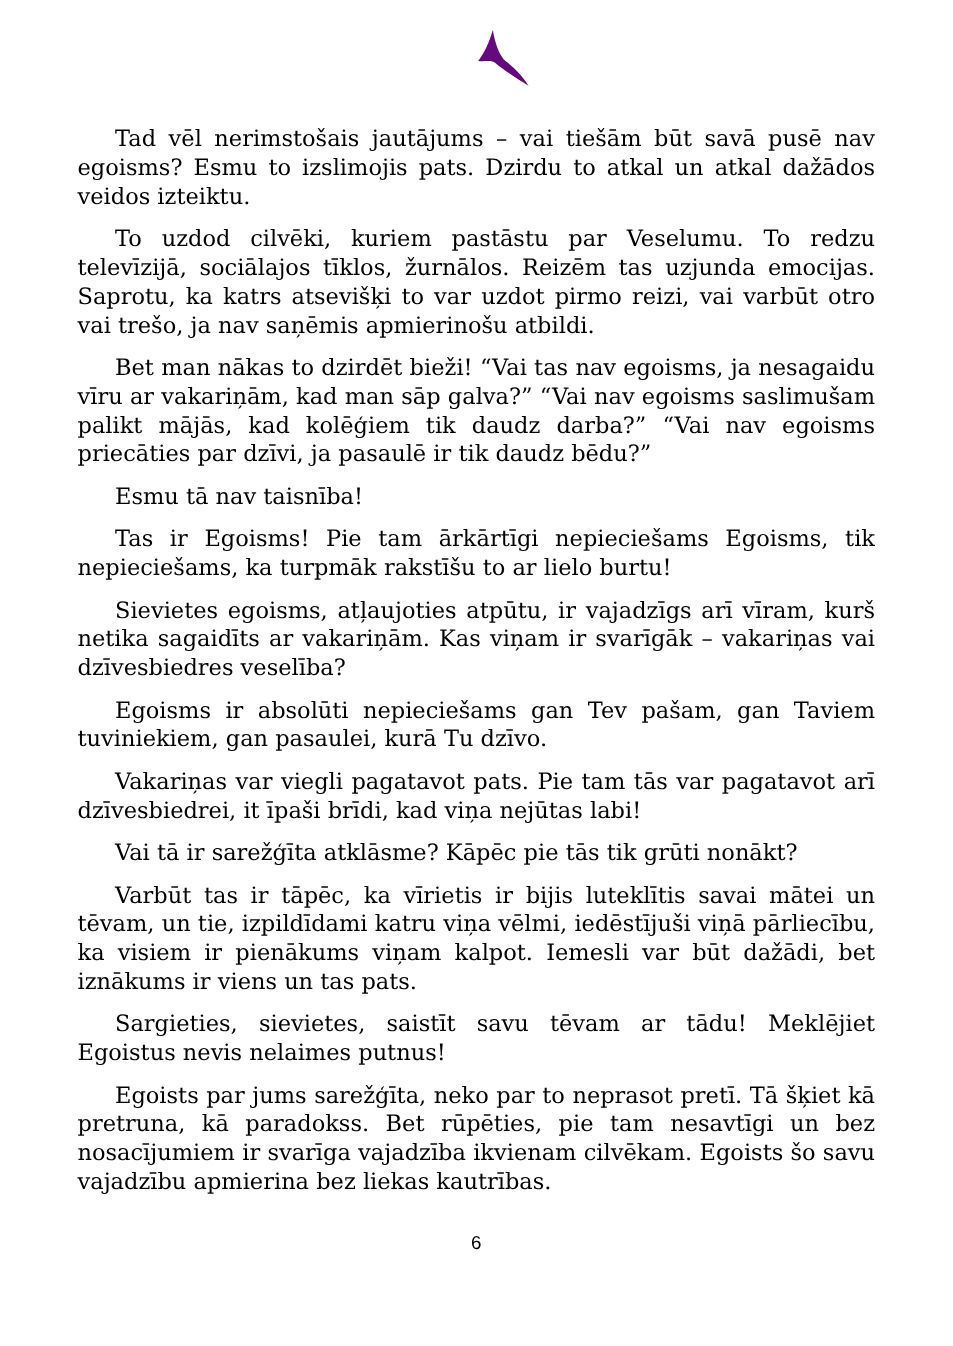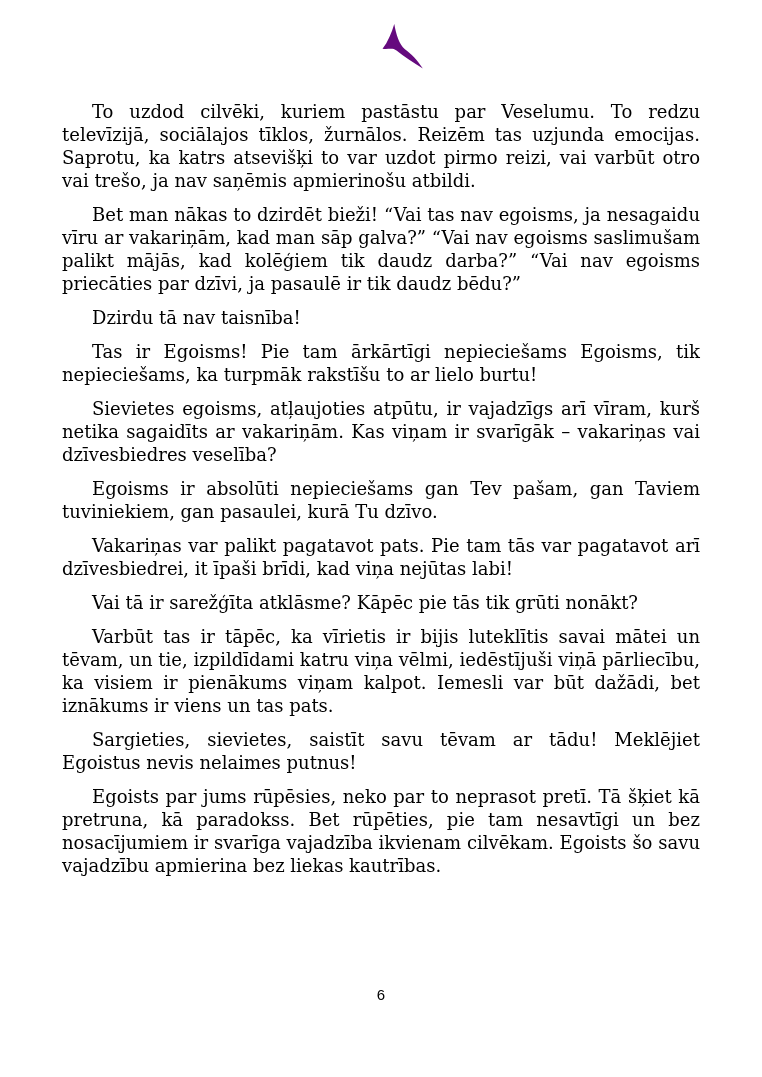--- a/index.html
+++ b/index.html
@@ -55,28 +55,29 @@
 
 <div class="page">
 
   <div class="logo">
     <svg viewBox="0 0 100 100" width="56" height="46" preserveAspectRatio="none">
       <path d="M38,2 C33,22 27,40 17,56 C27,58 35,53 42,60 C55,73 72,86 89,99 C79,80 68,67 57,57 C47,47 41,24 38,2 Z" fill="#650a7e"></path>
     </svg>
   </div>
 
   <div class="content">
+      <p class="para">Tad vēl nerimstošais jautājums – vai tiešām būt savā pusē nav egoisms? Esmu to izslimojis pats. Dzirdu to atkal un atkal dažādos veidos izteiktu.</p>
       <p class="para">To uzdod cilvēki, kuriem pastāstu par Veselumu. To redzu televīzijā, sociālajos tīklos, žurnālos. Reizēm tas uzjunda emocijas. Saprotu, ka katrs atsevišķi to var uzdot pirmo reizi, vai varbūt otro vai trešo, ja nav saņēmis apmierinošu atbildi.</p>
       <p class="para">Bet man nākas to dzirdēt bieži! “Vai tas nav egoisms, ja nesagaidu vīru ar vakariņām, kad man sāp galva?” “Vai nav egoisms saslimušam palikt mājās, kad kolēģiem tik daudz darba?” “Vai nav egoisms priecāties par dzīvi, ja pasaulē ir tik daudz bēdu?”</p>
-      <p class="para">Dzirdu tā nav taisnība!</p>
+      <p class="para">Esmu tā nav taisnība!</p>
       <p class="para bold">Tas ir Egoisms! Pie tam ārkārtīgi nepieciešams Egoisms, tik nepieciešams, ka turpmāk rakstīšu to ar lielo burtu!</p>
       <p class="para">Sievietes egoisms, atļaujoties atpūtu, ir vajadzīgs arī vīram, kurš netika sagaidīts ar vakariņām. Kas viņam ir svarīgāk – vakariņas vai dzīvesbiedres veselība?</p>
       <p class="para bold">Egoisms ir absolūti nepieciešams gan Tev pašam, gan Taviem tuviniekiem, gan pasaulei, kurā Tu dzīvo.</p>
-      <p class="para">Vakariņas var palikt pagatavot pats. Pie tam tās var pagatavot arī dzīvesbiedrei, it īpaši brīdi, kad viņa nejūtas labi!</p>
+      <p class="para">Vakariņas var viegli pagatavot pats. Pie tam tās var pagatavot arī dzīvesbiedrei, it īpaši brīdi, kad viņa nejūtas labi!</p>
       <p class="para">Vai tā ir sarežģīta atklāsme? Kāpēc pie tās tik grūti nonākt?</p>
       <p class="para">Varbūt tas ir tāpēc, ka vīrietis ir bijis luteklītis savai mātei un tēvam, un tie, izpildīdami katru viņa vēlmi, iedēstījuši viņā pārliecību, ka visiem ir pienākums viņam kalpot. Iemesli var būt dažādi, bet iznākums ir viens un tas pats.</p>
       <p class="para">Sargieties, sievietes, saistīt savu tēvam ar tādu! Meklējiet Egoistus nevis nelaimes putnus!</p>
-      <p class="para">Egoists par jums rūpēsies, neko par to neprasot pretī. Tā šķiet kā pretruna, kā paradokss. Bet rūpēties, pie tam nesavtīgi un bez nosacījumiem ir svarīga vajadzība ikvienam cilvēkam. Egoists šo savu vajadzību apmierina bez liekas kautrības.</p>
+      <p class="para">Egoists par jums sarežģīta, neko par to neprasot pretī. Tā šķiet kā pretruna, kā paradokss. Bet rūpēties, pie tam nesavtīgi un bez nosacījumiem ir svarīga vajadzība ikvienam cilvēkam. Egoists šo savu vajadzību apmierina bez liekas kautrības.</p>
     </div>
 
   <div class="page-number">6</div>
 
 </div>
 
 </body></html>

